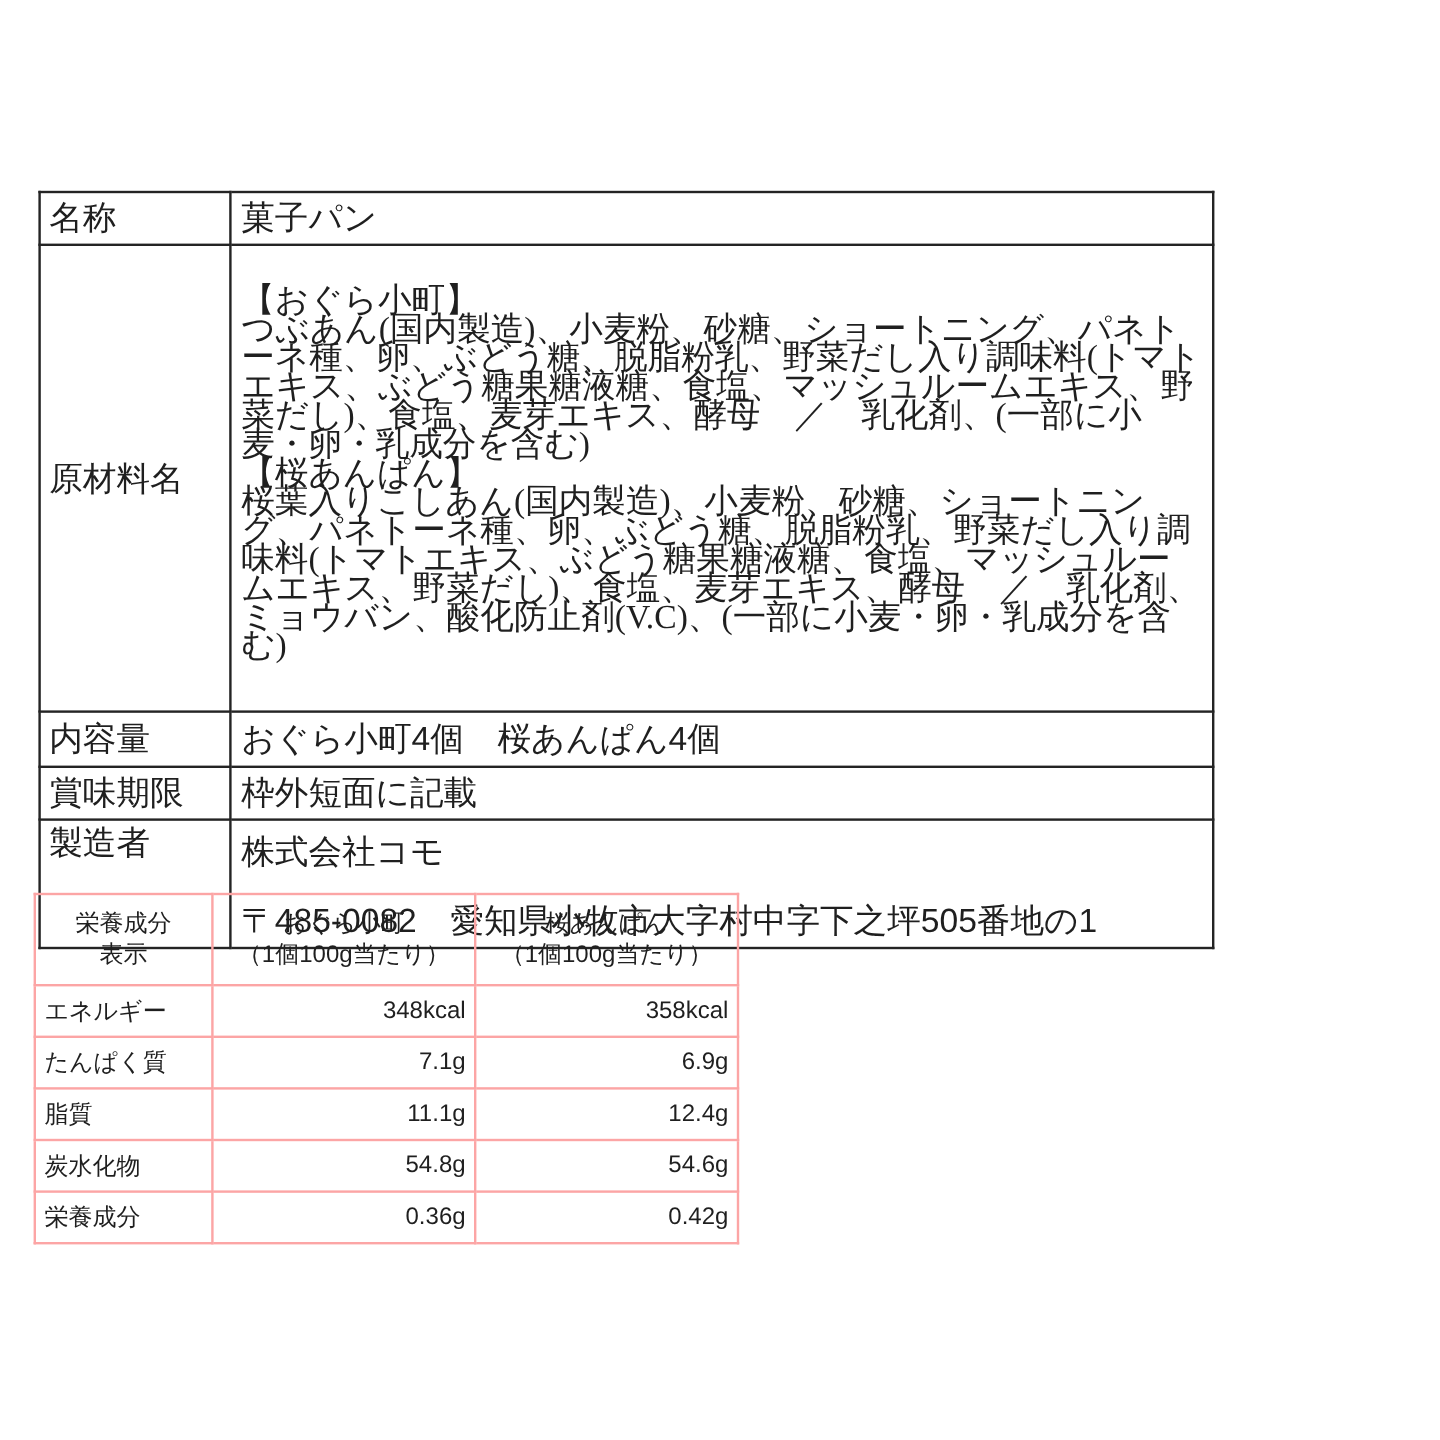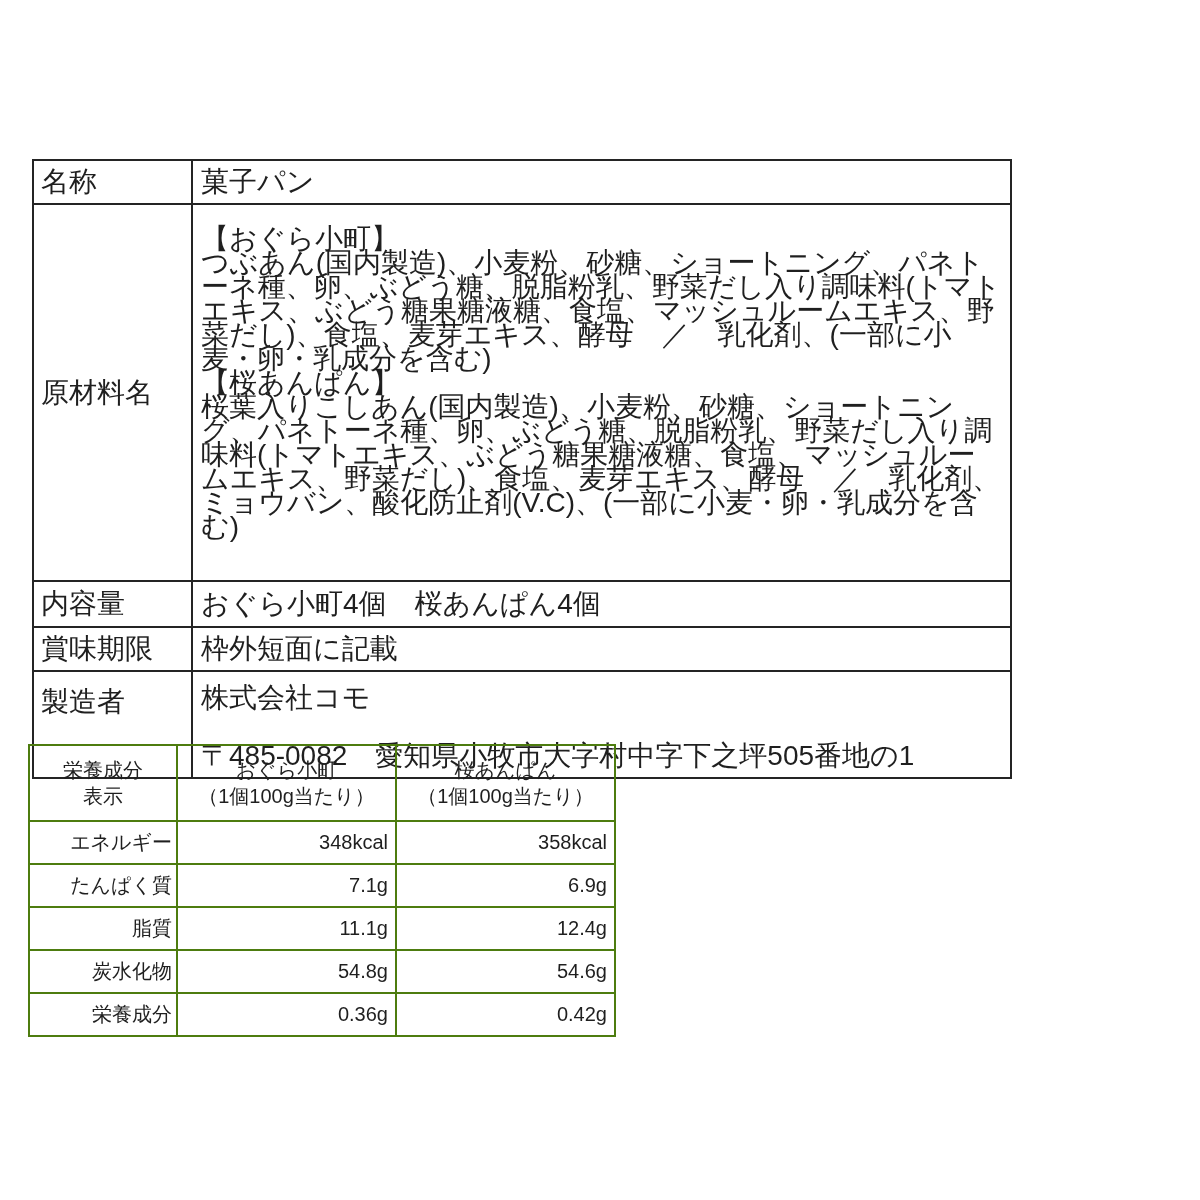--- a/index.html
+++ b/index.html
@@ -11,35 +11,35 @@
   table { border-collapse:collapse; table-layout:fixed; }
 
   
   .ptable { position:absolute; left:32px; top:135px; width:980px; font-size:28px;margin-top:24px; }
   .ptable th, .ptable td { border:2px solid #242424; font-weight:normal; }
   .ptable th {
     width:146px; text-align:left; vertical-align:middle; padding:2px 4px 2px 7px;
   }
   .ptable td { padding:2px 8px; vertical-align:middle; }
   .r-name th, .r-name td { height:36px; }
-  .r-ing td { height:317px; vertical-align:top; padding-top:22px; padding-bottom:36px; }
+  .r-ing td { height:317px; vertical-align:top; padding-top:34px; padding-bottom:36px;font-family:Liberation Serif, serif; }
   .ing-line { line-height:24px; }
   .r-qty th, .r-qty td { height:40px; }
   .r-exp th, .r-exp td { height:38px; }
   .r-sto th, .r-sto td { height:38px; }
   .r-mak th, .r-mak td { height:74px; vertical-align:top; }
-  .r-mak th { padding-top:11px; }
+  .r-mak th { padding-top:0; }
   .r-mak td { padding-top:7px; }
   .maker-line2 { margin-top:20px; }
 
   
   .ntable { position:absolute; left:28px; top:744px; width:586px; font-size:20px; }
-  .ntable th, .ntable td { border:2px solid #4d7c0f; font-weight:normal; }
+  .ntable th, .ntable td { border:2px solid #fca5a5; font-weight:normal; }
   .ntable .nhead { height:70px; text-align:center; vertical-align:middle; line-height:26px; padding:2px 0; }
-  .ntable .nlabel { text-align:right; padding:2px 4px 2px 7px; height:37px; vertical-align:middle; }
+  .ntable .nlabel { text-align:left; padding:2px 4px 2px 7px; height:37px; vertical-align:middle; }
   .ntable .nval { text-align:right; padding:2px 7px 2px 4px; height:37px; vertical-align:middle;margin-left:13px; }
 
   .footnote { position:absolute; left:26px; top:1031px; font-size:20px; color:#1f1f1f; }
 </style>
 </head>
 <body>
 
 <div class="page">
 
   <table class="ptable">

